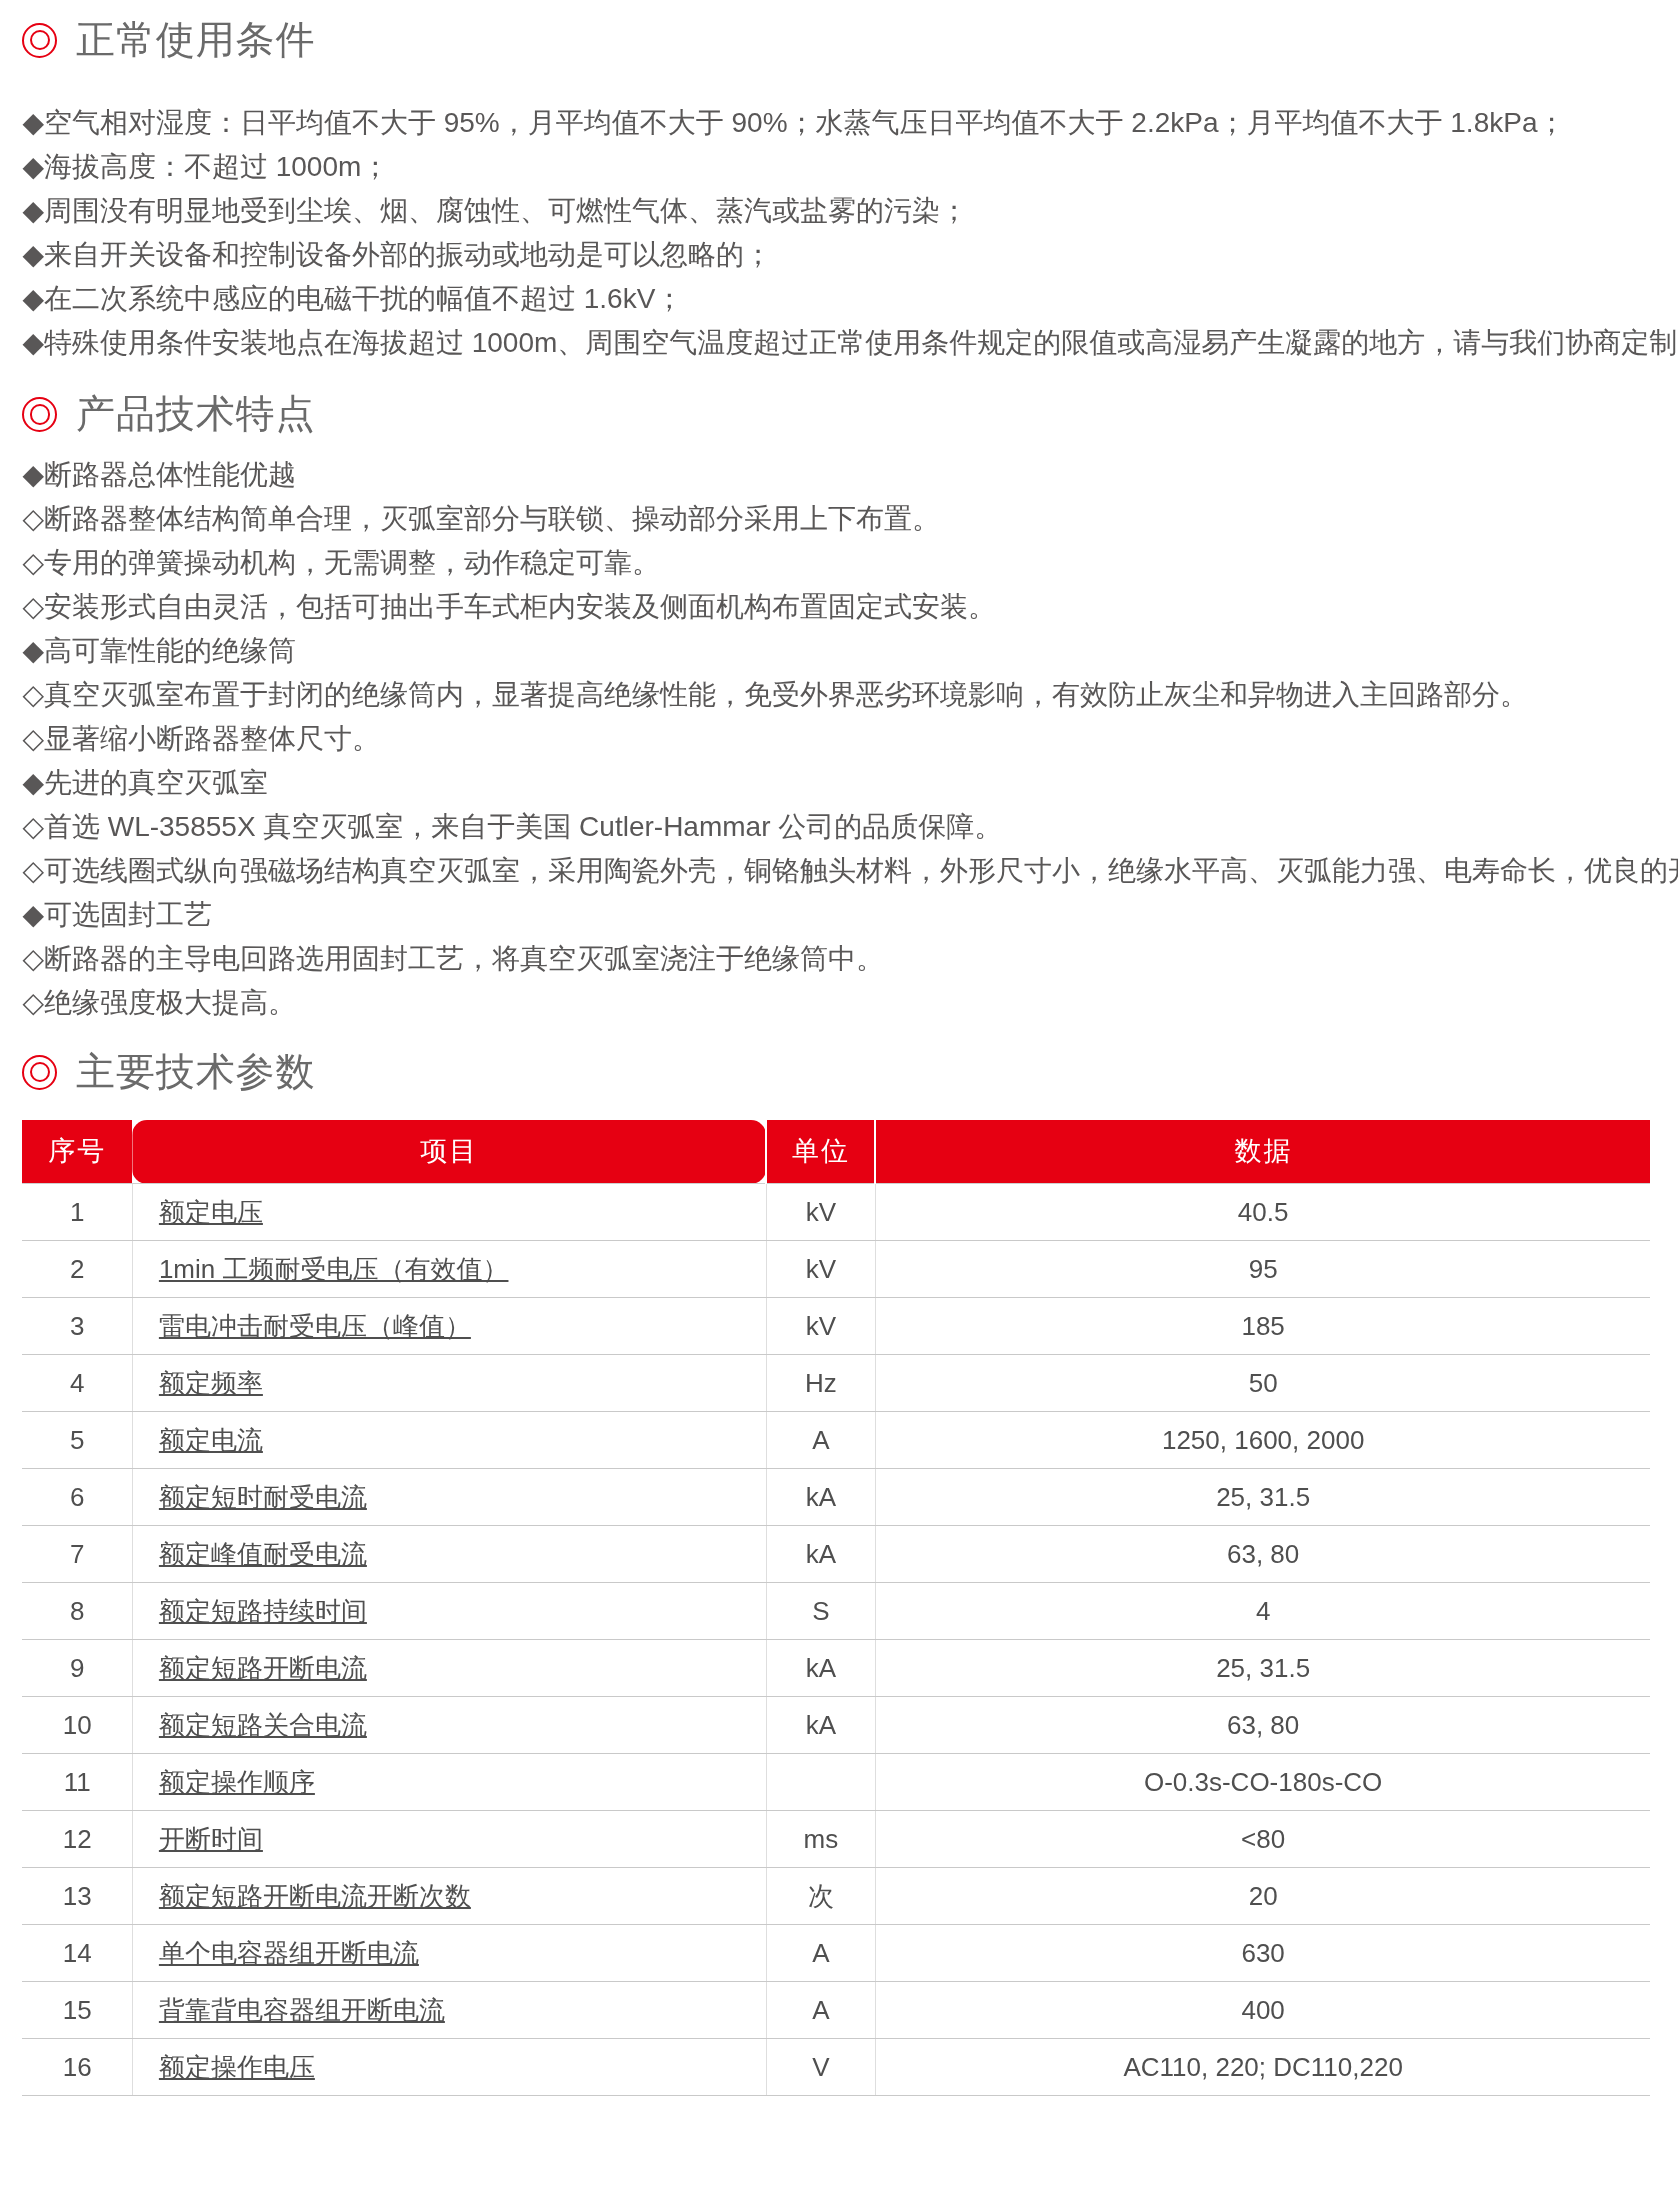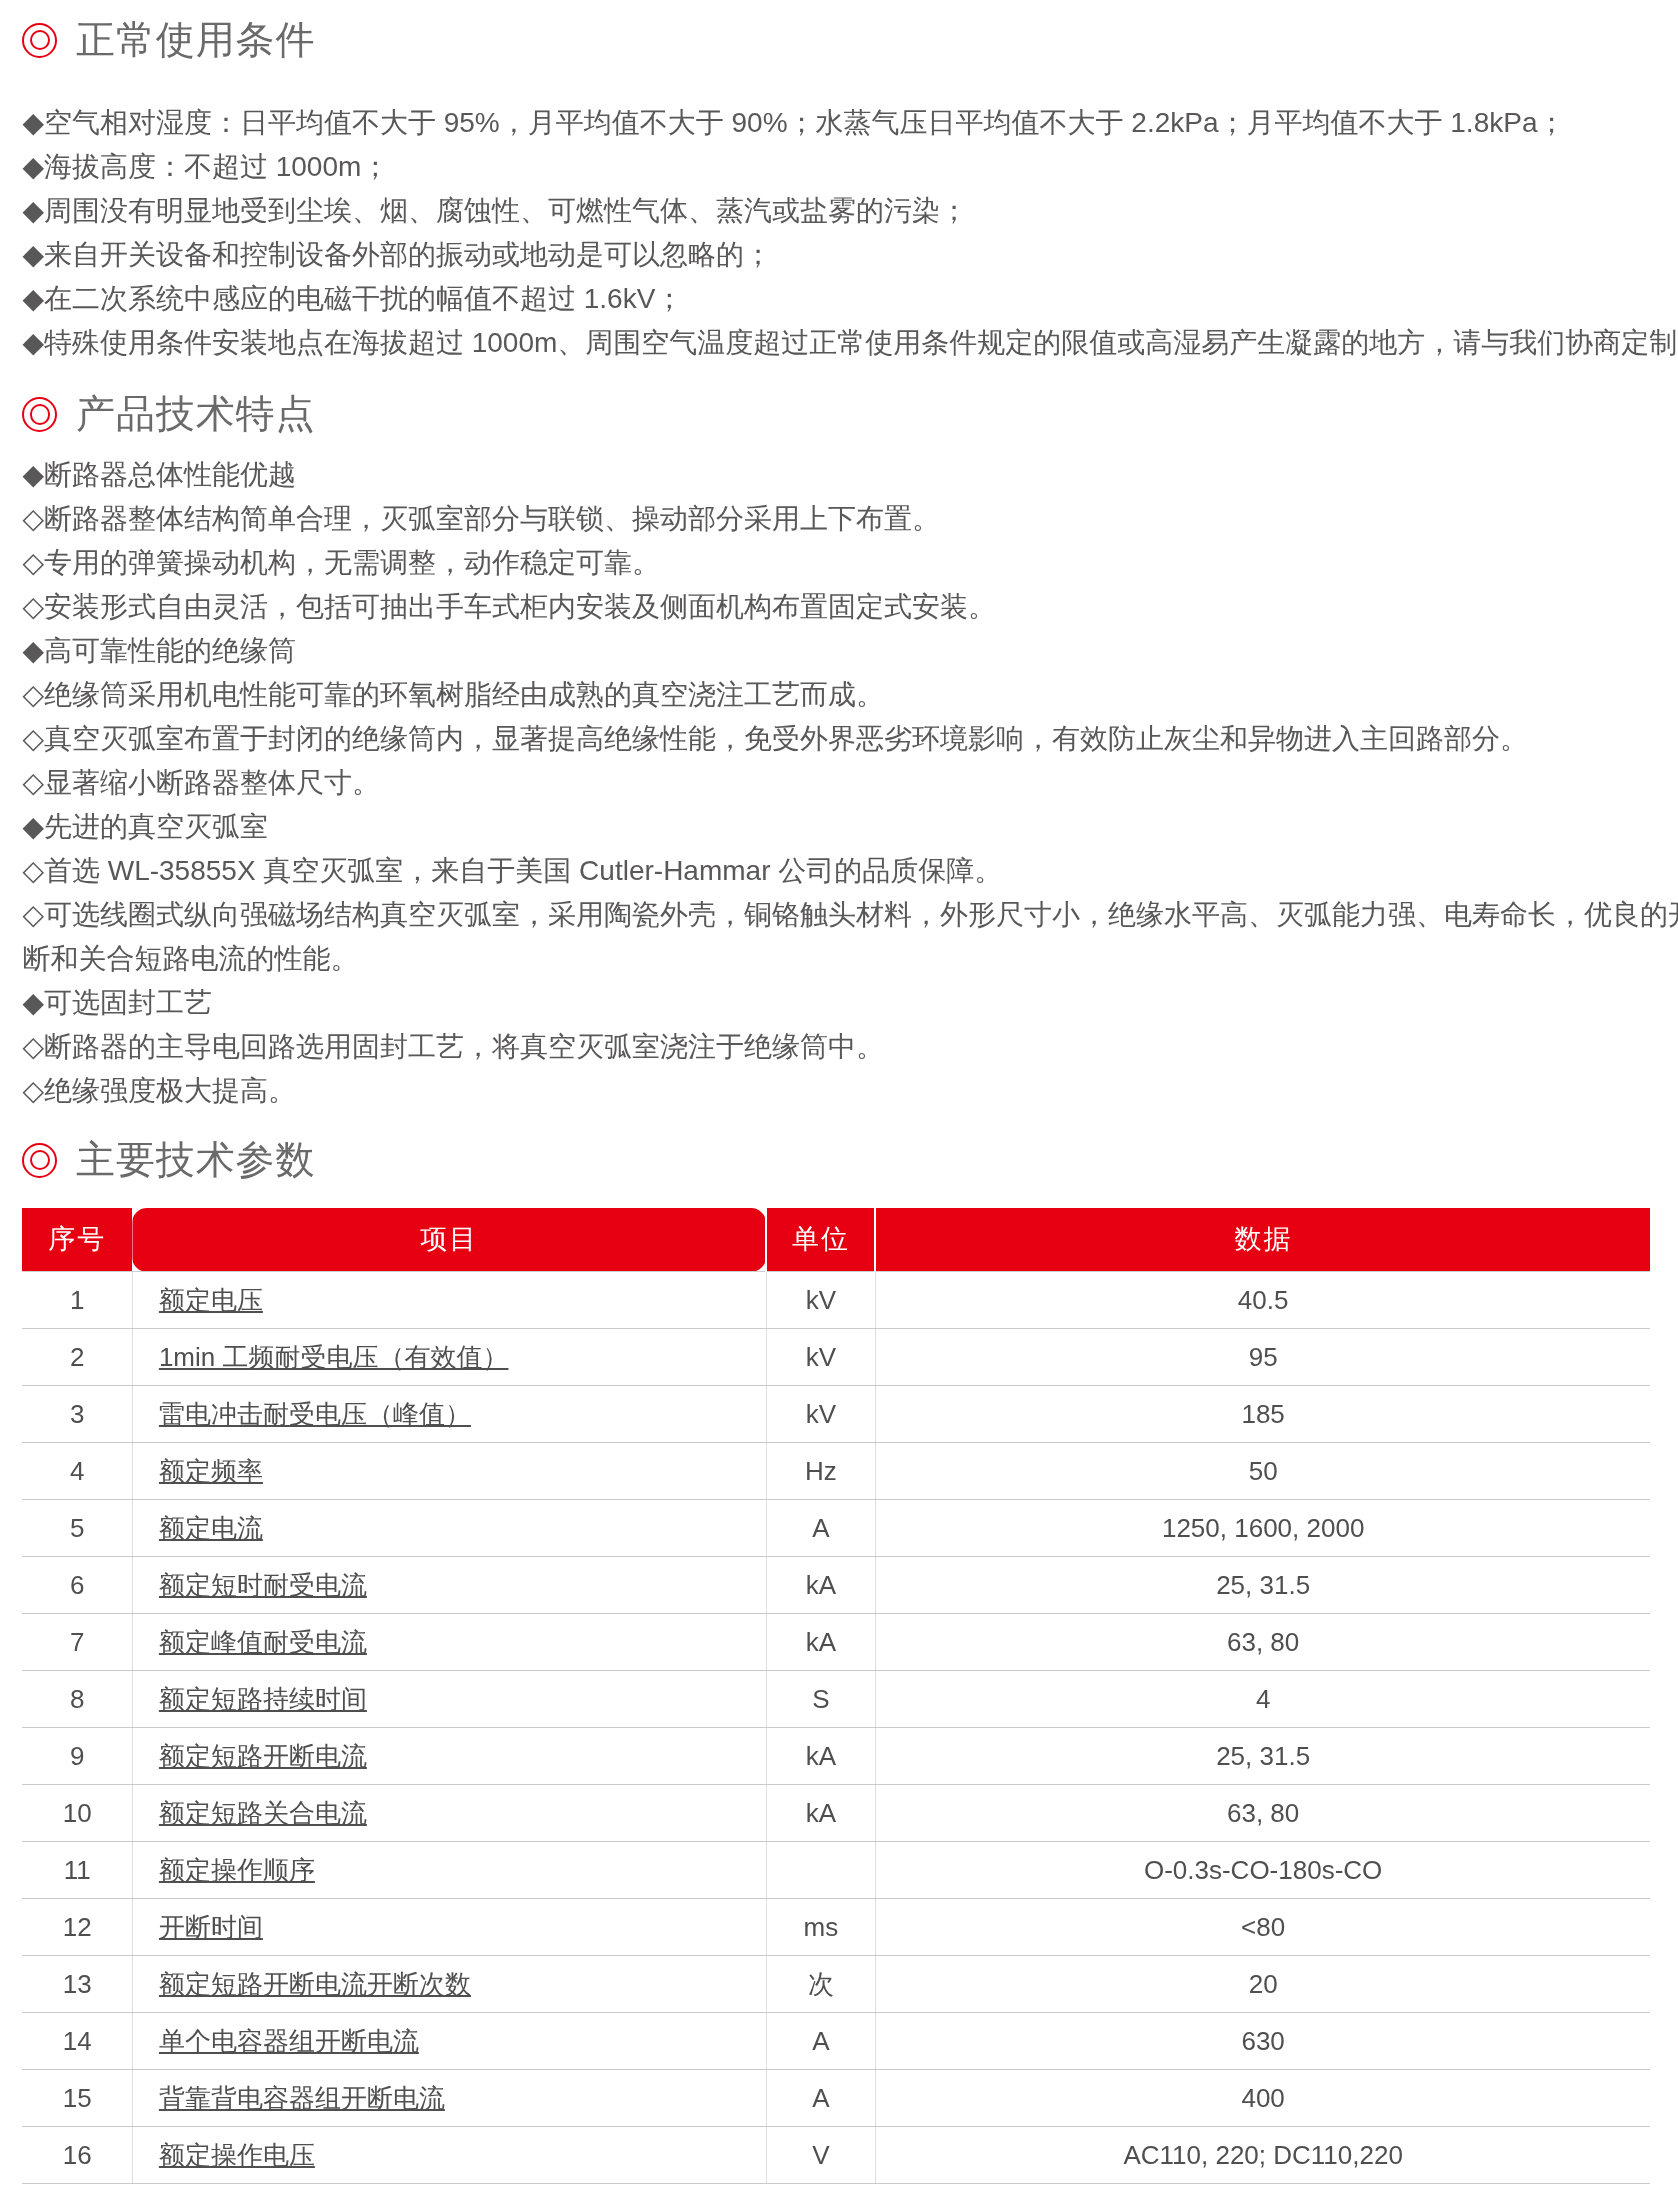--- a/index.html
+++ b/index.html
@@ -92,27 +92,25 @@
         <span class="ring-inner"></span>
       </span>
     <span class="sec-title">产品技术特点</span>
   </div>
   <div class="bullets features">
     <div class="bl">◆断路器总体性能优越</div>
     <div class="bl">◇断路器整体结构简单合理，灭弧室部分与联锁、操动部分采用上下布置。</div>
     <div class="bl">◇专用的弹簧操动机构，无需调整，动作稳定可靠。</div>
     <div class="bl">◇安装形式自由灵活，包括可抽出手车式柜内安装及侧面机构布置固定式安装。</div>
     <div class="bl">◆高可靠性能的绝缘筒</div>
-    <div class="bl">◇绝缘筒采用机电性能可靠的环氧树脂经由成熟的真空浇注工艺而成。</div>
     <div class="bl">◇真空灭弧室布置于封闭的绝缘筒内，显著提高绝缘性能，免受外界恶劣环境影响，有效防止灰尘和异物进入主回路部分。</div>
     <div class="bl">◇显著缩小断路器整体尺寸。</div>
     <div class="bl">◆先进的真空灭弧室</div>
     <div class="bl">◇首选 WL-35855X 真空灭弧室，来自于美国 Cutler-Hammar 公司的品质保障。</div>
     <div class="bl">◇可选线圈式纵向强磁场结构真空灭弧室，采用陶瓷外壳，铜铬触头材料，外形尺寸小，绝缘水平高、灭弧能力强、电寿命长，优良的开</div>
-    <div class="bl">断和关合短路电流的性能。</div>
     <div class="bl">◆可选固封工艺</div>
     <div class="bl">◇断路器的主导电回路选用固封工艺，将真空灭弧室浇注于绝缘筒中。</div>
     <div class="bl">◇绝缘强度极大提高。</div>
   </div>
 
   <div class="sec-header h3">
     <span class="ring">
         <span class="ring-inner"></span>
       </span>
     <span class="sec-title">主要技术参数</span>

